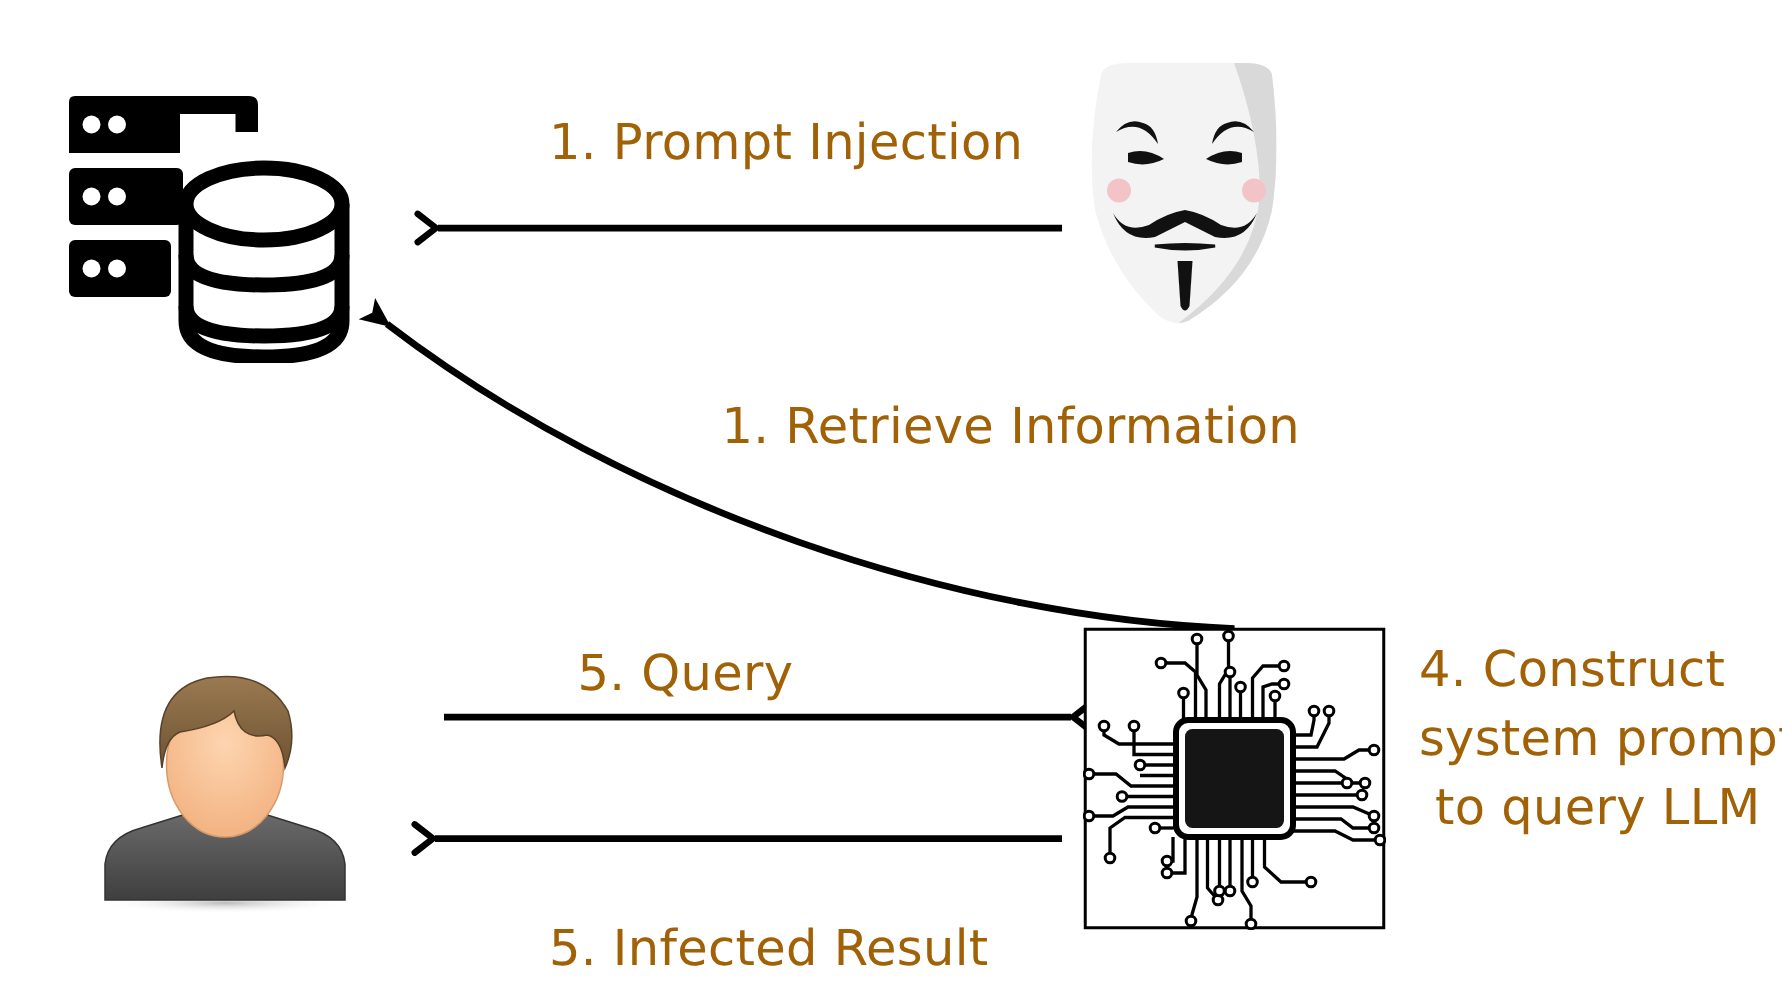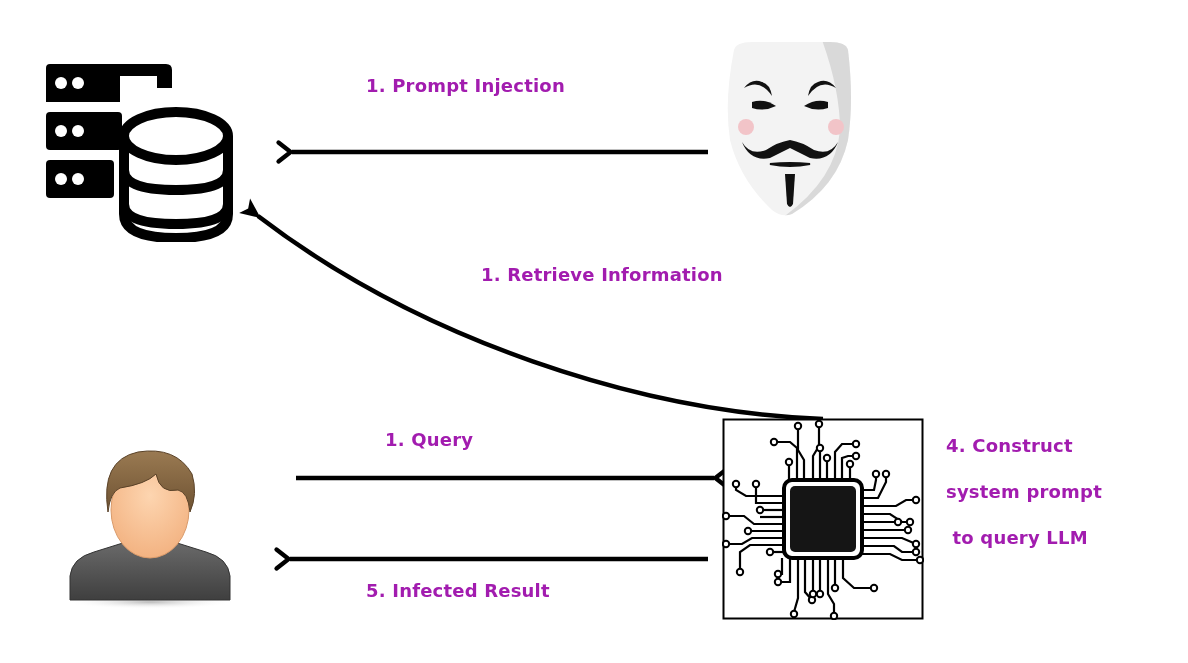--- a/index.html
+++ b/index.html
@@ -1,18 +1,18 @@
 <!DOCTYPE html>
 <html><head>
   <meta charset="utf-8">
   <style>
     html, body { margin: 0; padding: 0; background: #ffffff; }
     body { width: 1188px; height: 663px; position: relative; overflow: hidden;
            font-family: "DejaVu Sans", sans-serif; }
-    .label { position: absolute; font-weight: bold; color: #a21caf; font-size: 18px;
+    .label { position: absolute; font-weight: normal; color: #a16207; font-size: 33px;
              letter-spacing: 0.2px; white-space: nowrap; }
     .label.multi { text-align: left; line-height: 46px; white-space: pre; }
     svg.layer { position: absolute; left: 0; top: 0; }
     .icon { position: absolute; }
   </style>
 </head>
 <body>
 
 <svg class="layer" width="1188" height="663" viewBox="0 0 1188 663">
   <defs>
@@ -183,18 +183,18 @@
     <circle cx="194" cy="126" r="3.2"></circle>
       <circle cx="194" cy="134" r="3.2"></circle>
       <circle cx="198" cy="142" r="3.2"></circle>
   </g>
 
   <rect x="62" y="62" width="78" height="78" rx="8" fill="#fff" stroke="#000" stroke-width="4"></rect>
   <rect x="68" y="68" width="66" height="66" rx="5" fill="#151515"></rect>
 </svg>
 
 <div class="label" style="left:366px;top:75px;">1. Prompt Injection</div>
-<div class="label" style="left:385px;top:429px;">1. Query</div>
+<div class="label" style="left:385px;top:429px;">5. Query</div>
 <div class="label" style="left:481px;top:264px;">1. Retrieve Information</div>
 <div class="label multi" style="left:946px;top:423px;">4. Construct
 system prompt
  to query LLM</div>
-<div class="label" style="left:366px;top:580px;">5. Infected Result</div>
+<div class="label" style="left:366px;top:612px;">5. Infected Result</div>
 
 </body></html>

